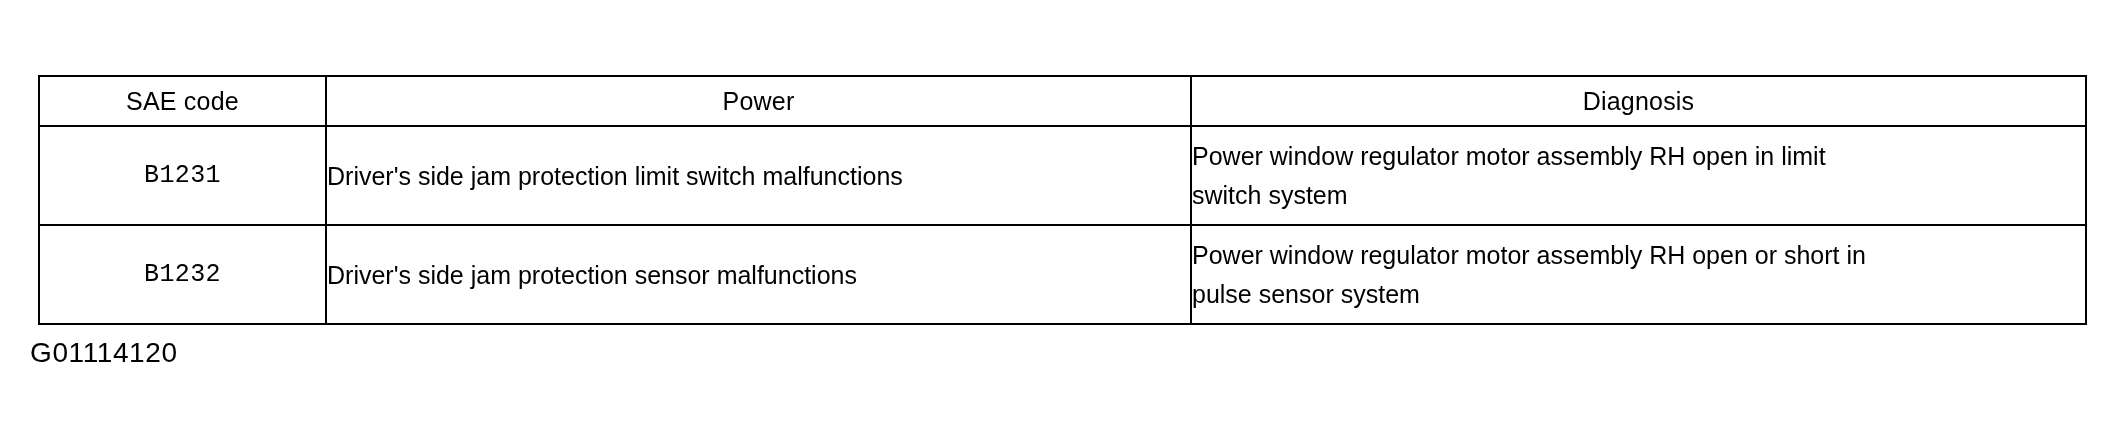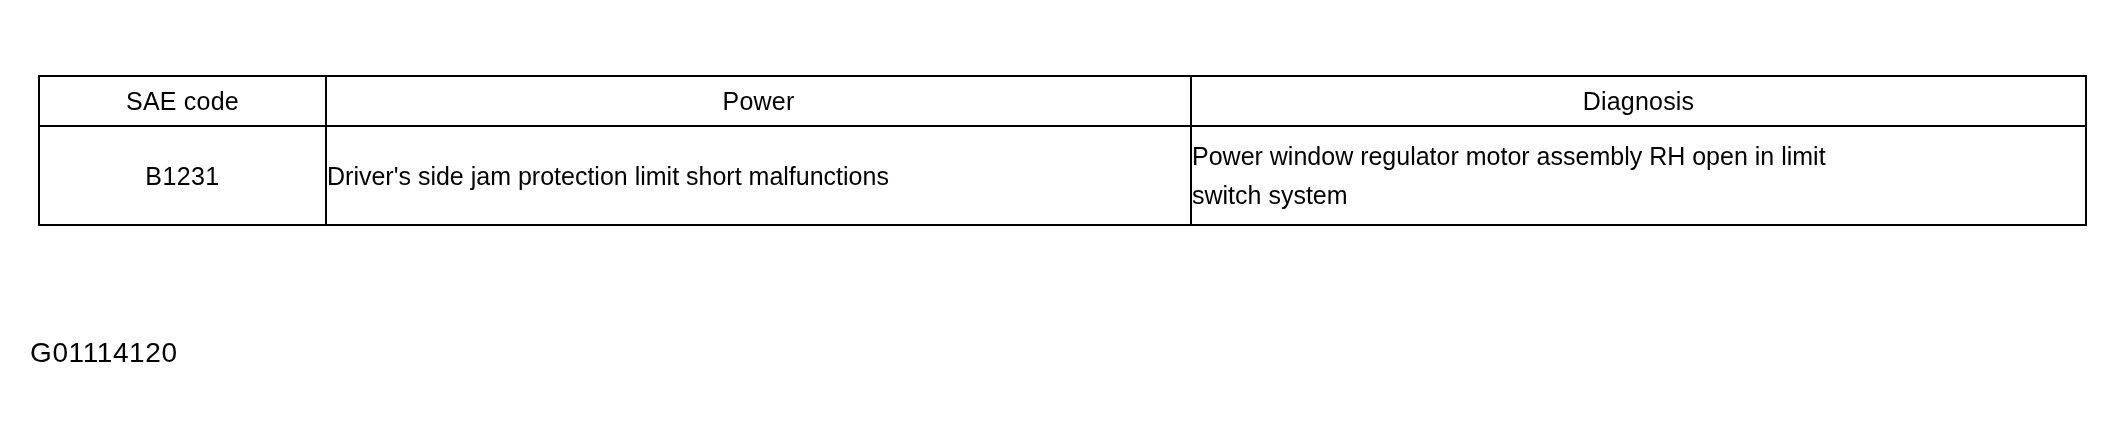--- a/index.html
+++ b/index.html
@@ -58,20 +58,21 @@
 
   
   .body-row td {
     height: 97px;
   }
   .cell-code {
     text-align: center;
     font-size: 25px;
     line-height: 30px;
     letter-spacing: 0.4px;
+    font-family: Liberation Mono, monospace;
   }
   .cell-item {
     text-align: left;
     font-size: 25px;
     line-height: 38px;
     padding-left: 16px;
     padding-right: 12px;
   }
   .cell-diag {
     text-align: left;
@@ -113,27 +114,37 @@
     </colgroup>
     <tbody>
       <tr class="hdr-row">
         <td class="hdr-cell">SAE code</td>
         <td class="hdr-cell">Power</td>
         <td class="hdr-cell">Diagnosis</td>
       </tr>
 
       <tr class="body-row">
         <td class="cell-code">B1231</td>
-        <td class="cell-item">Driver's side jam protection limit short malfunctions</td>
+        <td class="cell-item">Driver's side jam protection limit switch malfunctions</td>
         <td class="cell-diag">
           <span class="diag-inner">
             <span class="diag-line">Power window regulator motor assembly RH open in limit</span>
             <span class="diag-line">switch system</span>
           </span>
         </td>
       </tr>
 
+      <tr class="body-row">
+        <td class="cell-code">B1232</td>
+        <td class="cell-item">Driver's side jam protection sensor malfunctions</td>
+        <td class="cell-diag">
+          <span class="diag-inner">
+            <span class="diag-line">Power window regulator motor assembly RH open or short in</span>
+            <span class="diag-line">pulse sensor system</span>
+          </span>
+        </td>
+      </tr>
     </tbody>
   </table>
 
   <div class="figure-caption">G01114120</div>
 
 </div>
 
 </body></html>

